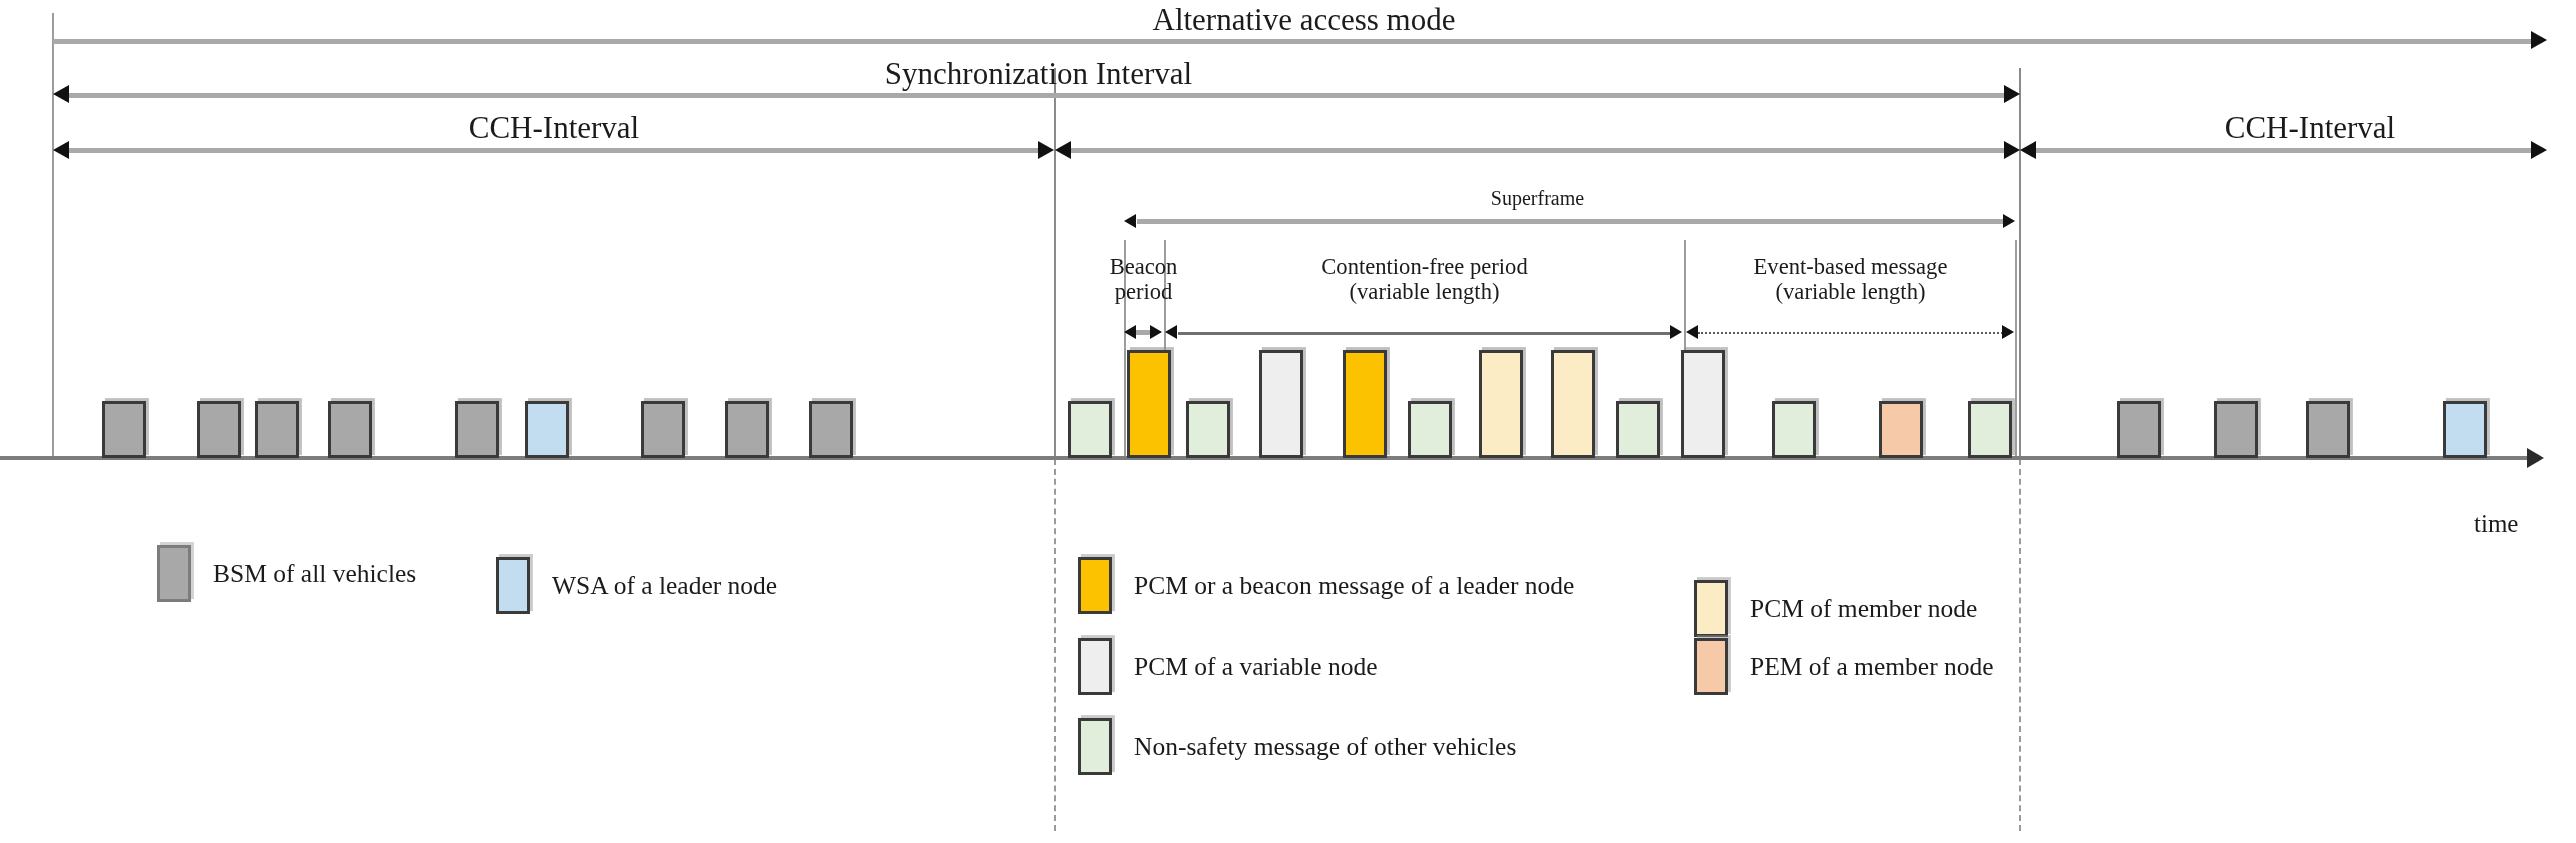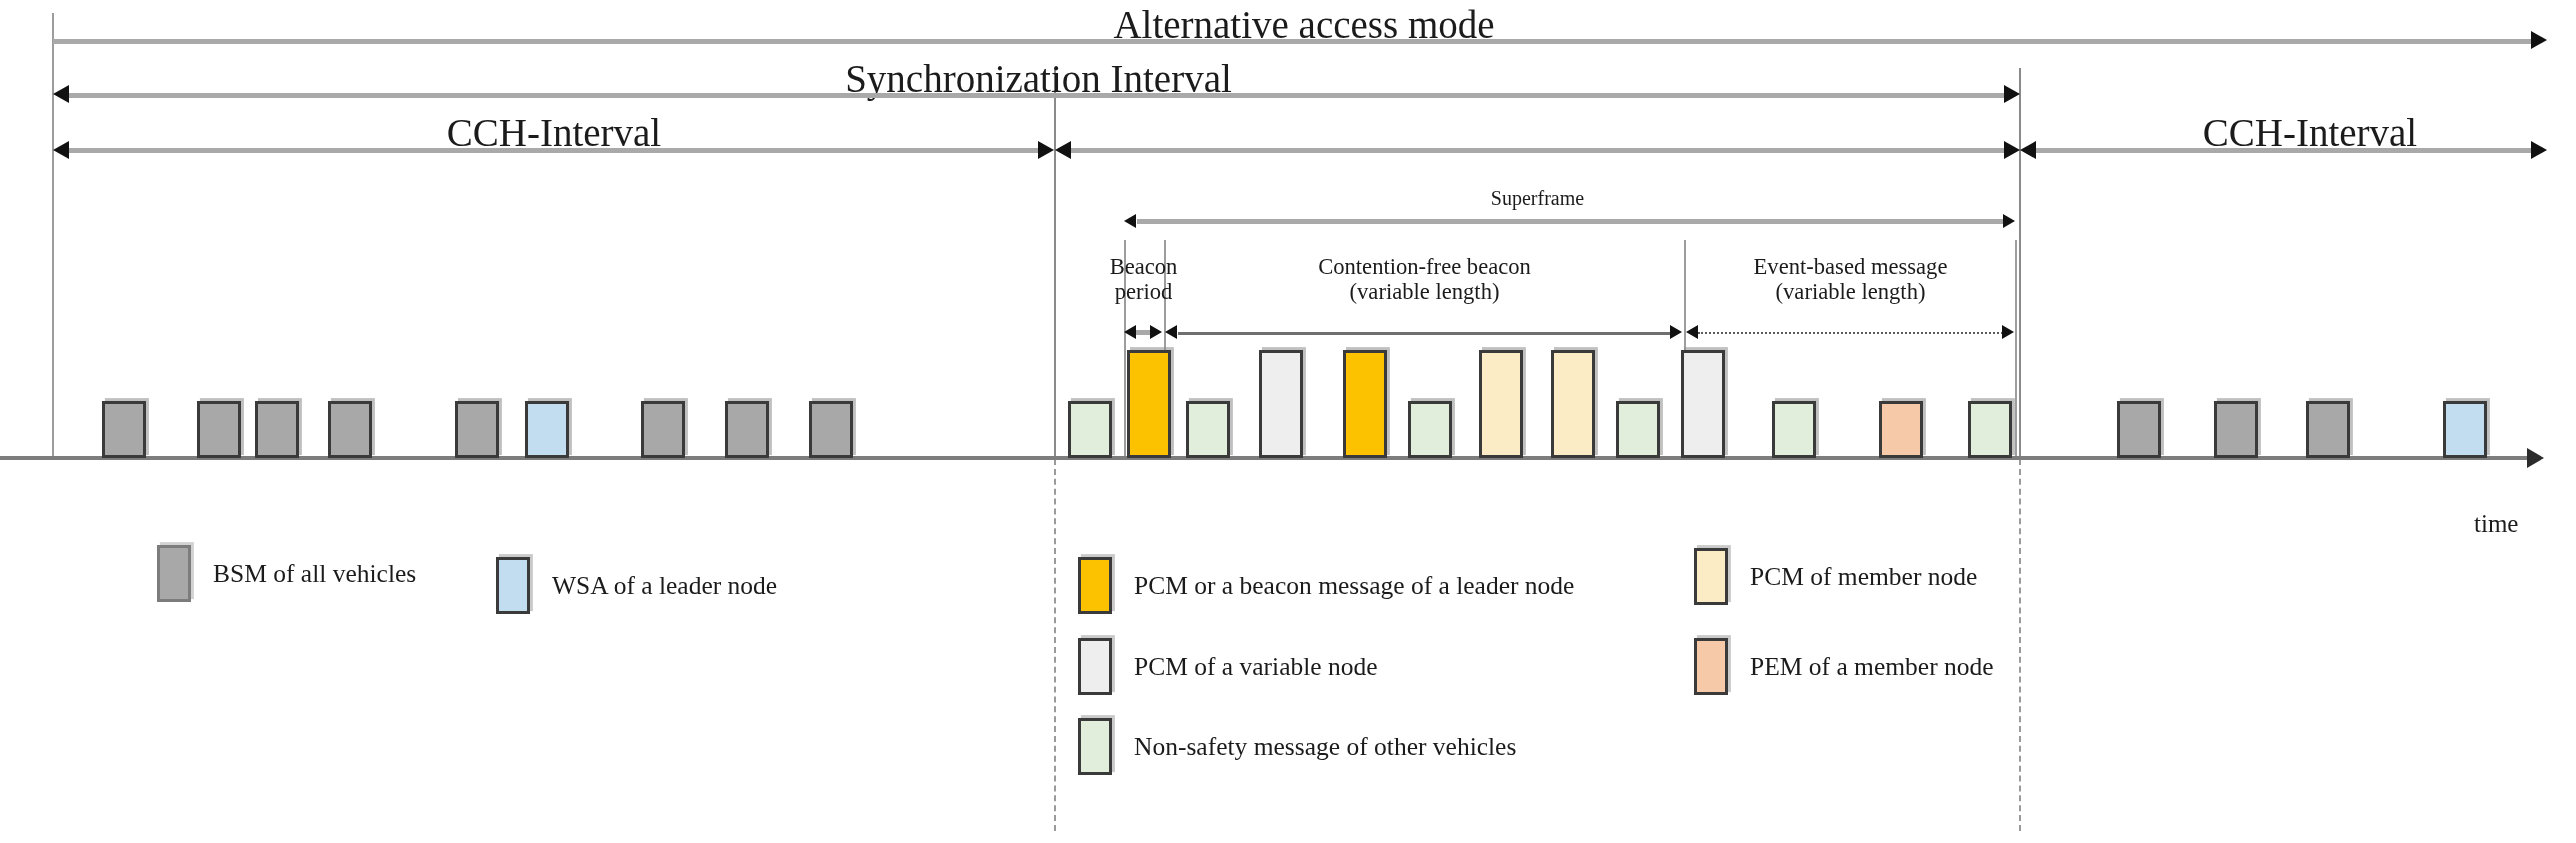--- a/index.html
+++ b/index.html
@@ -65,21 +65,21 @@
   .ah.sm.left  { border-right-width: 12.4px; }
 
   
   .lbl {
     position: absolute;
     text-align: center;
     white-space: nowrap;
     line-height: 1.12;
     color: #1b1b1b;
   }
-  .lbl.big   { font-size: 39px; }
+  .lbl.big   { font-size: 31px; }
   .lbl.mid   { font-size: 20px; }
   .lbl.small { font-size: 22.6px; }
 
   
   #axis {
     position: absolute;
     height: 4.4px;
     background: #7d7d7d;
   }
   #axis-arrow {
@@ -164,21 +164,21 @@
   <div class="hbar" style="left:1137px; top:219px; width:867px;"></div>
   <div class="ah sm left" style="left:1124px; top:214px;"></div>
   <div class="ah sm right" style="left:2003px; top:214px;"></div>
 
   <div class="lbl small" style="left:1078px; top:254px; width:131px;">
     <span>Beacon</span><br>
     <span>period</span>
   </div>
 
   <div class="lbl small" style="left:1195px; top:254px; width:459px;">
-    <span>Contention-free beacon</span><br>
+    <span>Contention-free period</span><br>
     <span>(variable length)</span>
   </div>
 
   <div class="lbl small" style="left:1705px; top:254px; width:291px;">
     <span>Event-based message</span><br>
     <span>(variable length)</span>
   </div>
 
   <div class="hbar" style="left:1135px; top:330px; width:16px;"></div>
   <div class="ah sm left" style="left:1124px; top:325px;"></div>
@@ -231,21 +231,21 @@
   </div>
   <div class="legend-item" style="left:496px; top:557px;">
     <div class="sw" style="background:#c2dcf0;"></div>
     <div class="legend-text">WSA of a leader node</div>
   </div>
 
   <div class="legend-item" style="left:1078px; top:557px;">
     <div class="sw" style="background:#fcc200;"></div>
     <div class="legend-text">PCM or a beacon message of a leader node</div>
   </div>
-  <div class="legend-item" style="left:1694px; top:548px;">
+  <div class="legend-item" style="left:1694px; top:580px;">
     <div class="sw" style="background:#fcecc6;"></div>
     <div class="legend-text">PCM of member node</div>
   </div>
 
   <div class="legend-item" style="left:1078px; top:638px;">
     <div class="sw" style="background:#eeeeee;"></div>
     <div class="legend-text">PCM of a variable node</div>
   </div>
   <div class="legend-item" style="left:1078px; top:718px;">
     <div class="sw" style="background:#e2eedc;"></div>

